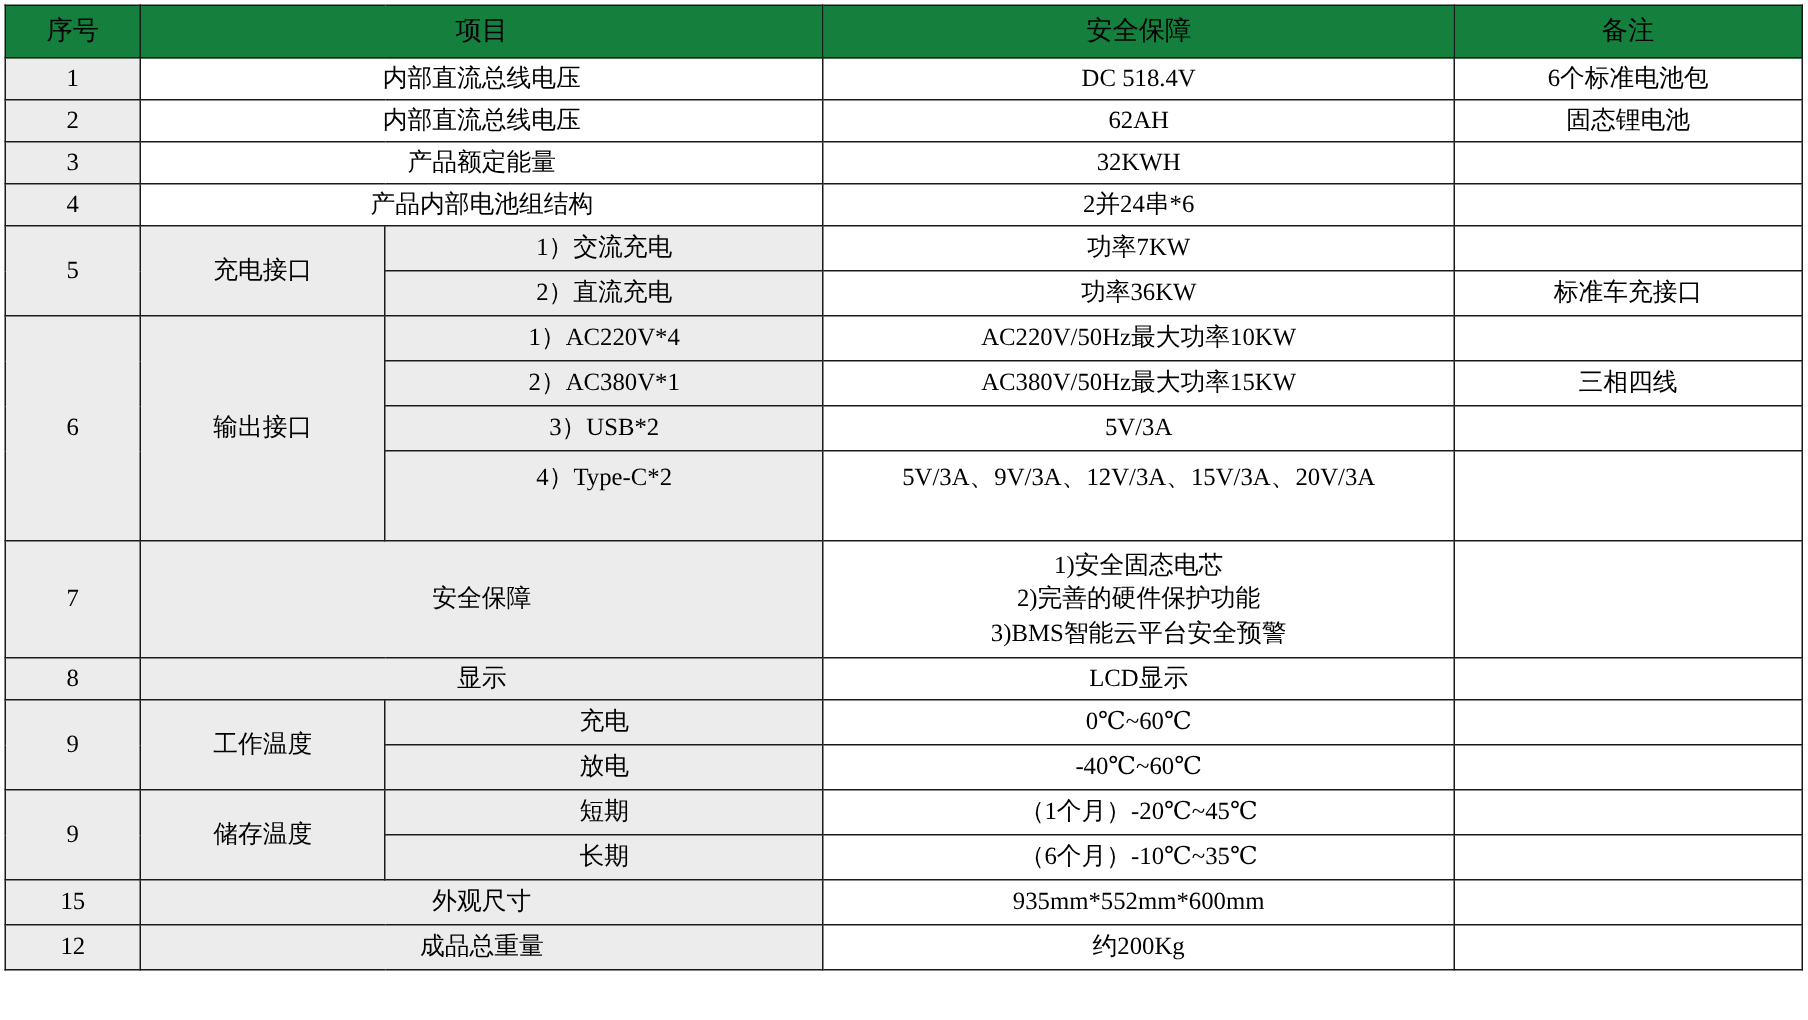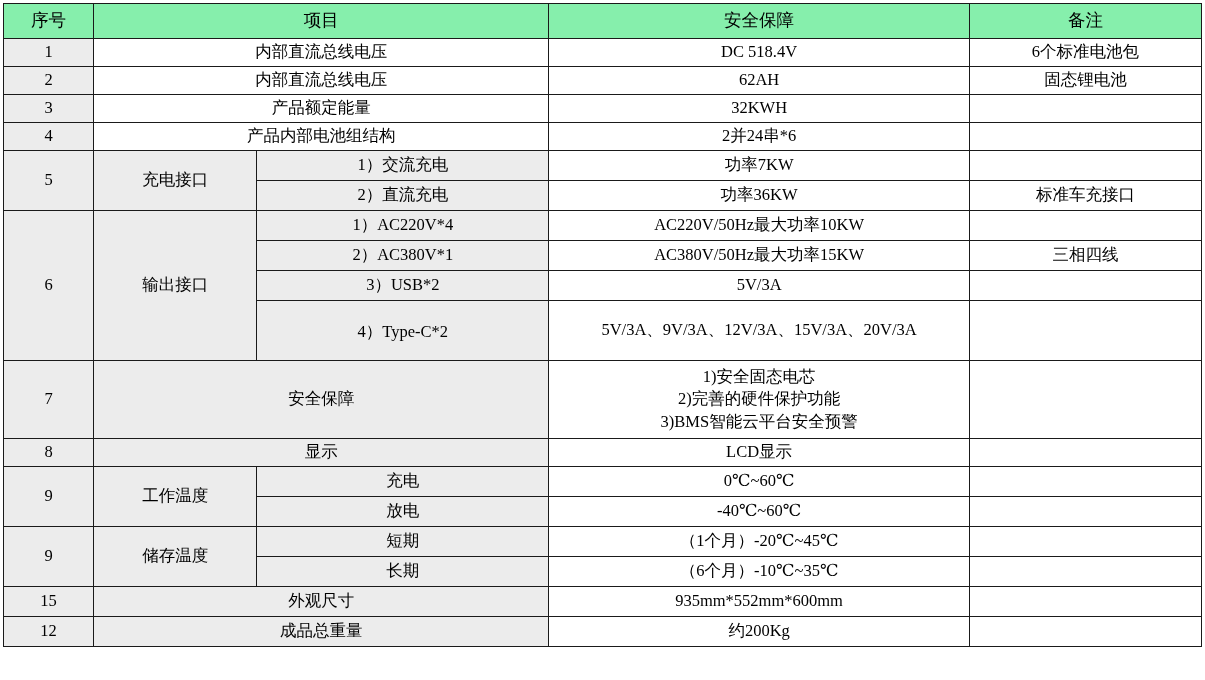--- a/index.html
+++ b/index.html
@@ -23,21 +23,21 @@
   }
   #spec-table td, #spec-table th {
     border: 1px solid #1a1a1a;
     text-align: center;
     vertical-align: middle;
     padding: 2px 4px;
     font-weight: normal;
     line-height: 1.35;
   }
   #spec-table thead td {
-    background: #86efac;
+    background: #15803d;
     font-size: 17.5px;
     height: 30px;
   }
   .col-seq   { width: 90px; }
   .col-item1 { width: 163px; }
   .col-item2 { width: 292px; }
   .col-param { width: 420px; }
   .col-note  { width: 232px; }
 
   .shade { background: #ececec; }
@@ -119,22 +119,22 @@
       <td class="shade">2）AC380V*1</td>
       <td>AC380V/50Hz最大功率15KW</td>
       <td>三相四线</td>
     </tr>
     <tr class="row-h-med">
       <td class="shade">3）USB*2</td>
       <td>5V/3A</td>
       <td></td>
     </tr>
     <tr style="height:60px">
-      <td class="shade" style="vertical-align:top;padding-top:20px">4）Type-C*2</td>
-      <td class="nowrap" style="vertical-align:top;padding-top:18px">5V/3A、9V/3A、12V/3A、15V/3A、20V/3A</td>
+      <td class="shade" style="vertical-align:top;padding-top:6px">4）Type-C*2</td>
+      <td class="nowrap" style="vertical-align:top;padding-top:6px">5V/3A、9V/3A、12V/3A、15V/3A、20V/3A</td>
       <td></td>
     </tr>
 
     <tr style="height:78px">
       <td class="shade">7</td>
       <td colspan="2" class="shade">安全保障</td>
       <td class="multiline" style="white-space:pre-line">1)安全固态电芯
 2)完善的硬件保护功能
 3)BMS智能云平台安全预警</td>
       <td></td>

